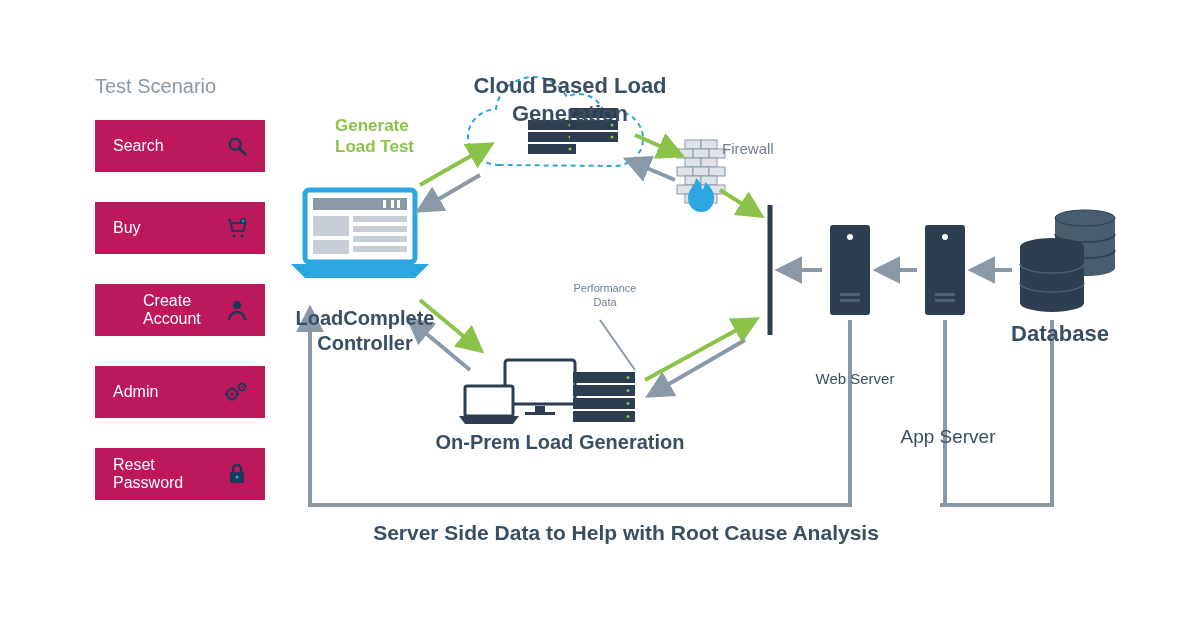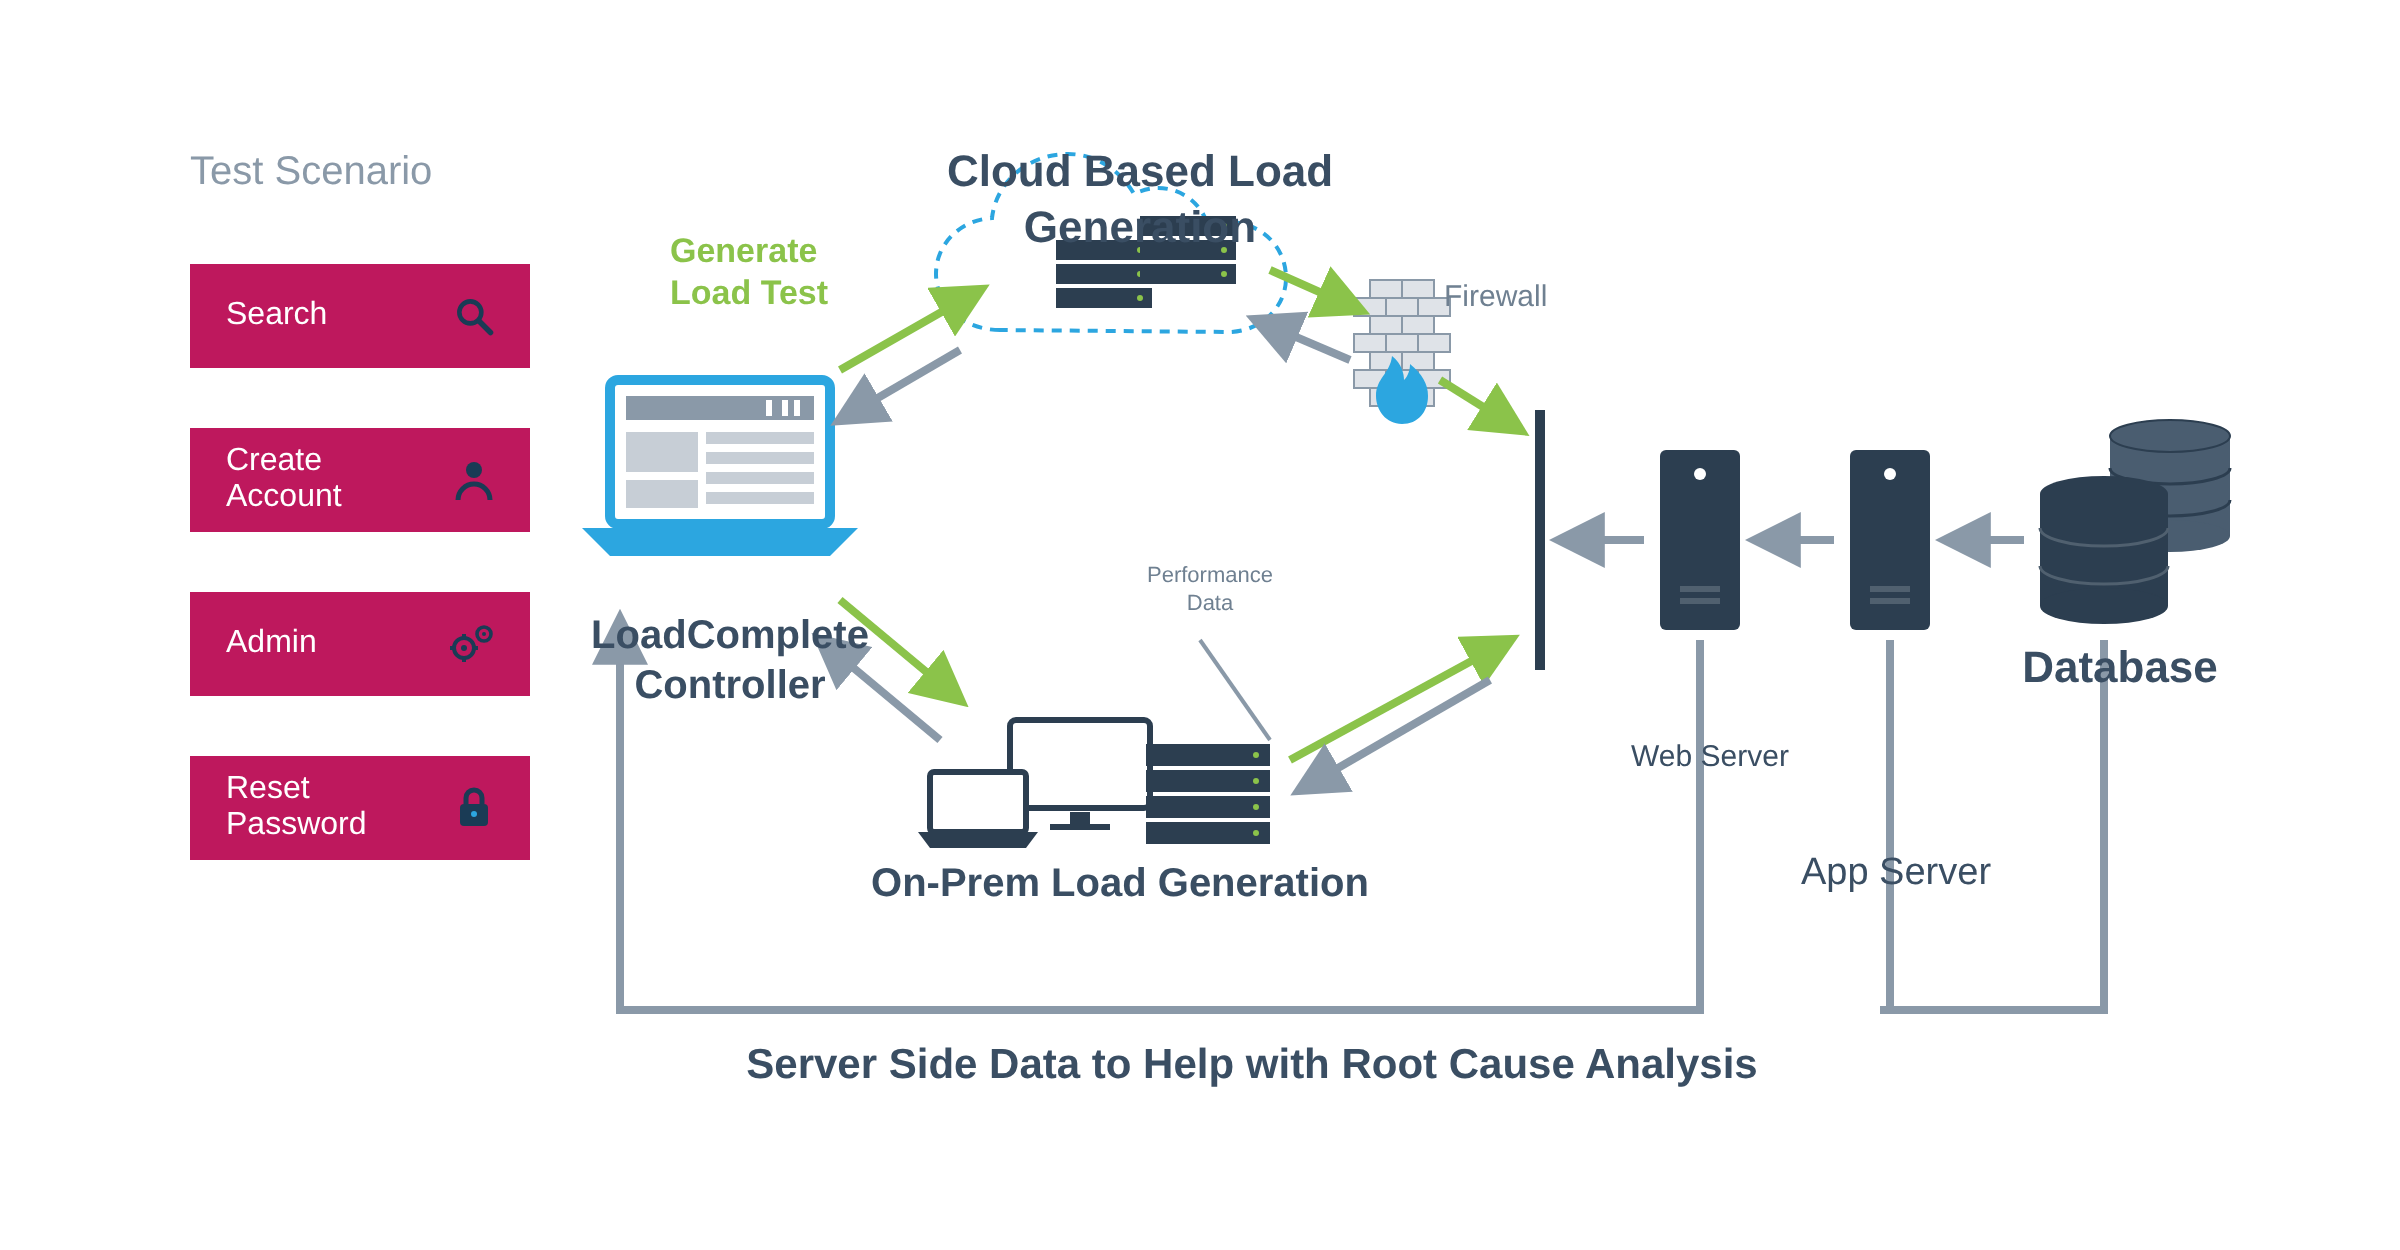--- a/index.html
+++ b/index.html
@@ -1,18 +1,18 @@
 <!DOCTYPE html>
 <html><head>
 <meta charset="utf-8">
 <style>
   * { box-sizing: border-box; margin: 0; padding: 0; }
   body { width: 1200px; height: 625px; background: #fff; font-family: "Segoe UI", Arial, sans-serif; position: relative; overflow: hidden; }
   .sidebar { position: absolute; left: 95px; top: 75px; width: 170px; }
-  .sidebar-title { color: #8a99a8; font-size: 20px; font-weight: 400; margin-bottom: 34px; }
+  .sidebar-title { color: #8a99a8; font-size: 20px; font-weight: 400; margin-bottom: 22px; }
   .scenario-btn { display: flex; align-items: center; justify-content: space-between; background: #be185d; color: #fff; height: 52px; padding: 0 16px 0 18px; margin-bottom: 30px; font-size: 16px; cursor: pointer; }
   .scenario-btn .icon { width: 24px; height: 24px; display:flex; align-items:center; justify-content:center; }
   .label { position: absolute; color: #3a4e63; font-weight: 600; text-align:center; line-height:1.25; }
   .label.small { font-weight:400; color:#6f8091; }
   .green-label { color: #8bc34a; font-weight:600; }
   .canvas { position:absolute; inset:0; }
   svg { overflow: visible; }
 </style>
 </head>
 <body>
@@ -23,23 +23,35 @@
   <div class="scenario-btn">
     <span>Search</span>
     <span class="icon">
       <svg width="22" height="22" viewBox="0 0 24 24">
           <circle cx="10" cy="10" r="6" fill="none" stroke="#1a3b55" stroke-width="2.5"></circle>
           <line x1="15" y1="15" x2="21" y2="21" stroke="#1a3b55" stroke-width="3" stroke-linecap="round"></line>
         </svg>
     </span>
   </div>
 
-
-  <div class="scenario-btn">
-    <span style="white-space:pre-line;line-height:1.1;">Create<br>Account</span>
+  <div class="scenario-btn">
+    <span>Buy</span>
+    <span class="icon">
+      <svg width="24" height="24" viewBox="0 0 24 24" fill="#1a3b55">
+          <circle cx="9" cy="20" r="1.5"></circle>
+          <circle cx="17" cy="20" r="1.5"></circle>
+          <path d="M3 4h2l2.5 11h11l2-8H7" fill="none" stroke="#1a3b55" stroke-width="2"></path>
+          <circle cx="18" cy="5" r="3" fill="#1a3b55"></circle>
+          <path d="M18 3.5v3M16.5 5h3" stroke="#2ca6e0" stroke-width="1"></path>
+        </svg>
+    </span>
+  </div>
+
+  <div class="scenario-btn">
+    <span style="white-space:pre-line;line-height:1.1;margin-left:30px;">Create<br>Account</span>
     <span class="icon">
       <svg width="24" height="24" viewBox="0 0 24 24" fill="#1a3b55">
           <circle cx="12" cy="7" r="4"></circle>
           <path d="M4 22c0-4.4 3.6-8 8-8s8 3.6 8 8" fill="none" stroke="#1a3b55" stroke-width="2.5"></path>
         </svg>
     </span>
   </div>
 
   <div class="scenario-btn">
     <span>Admin</span>

